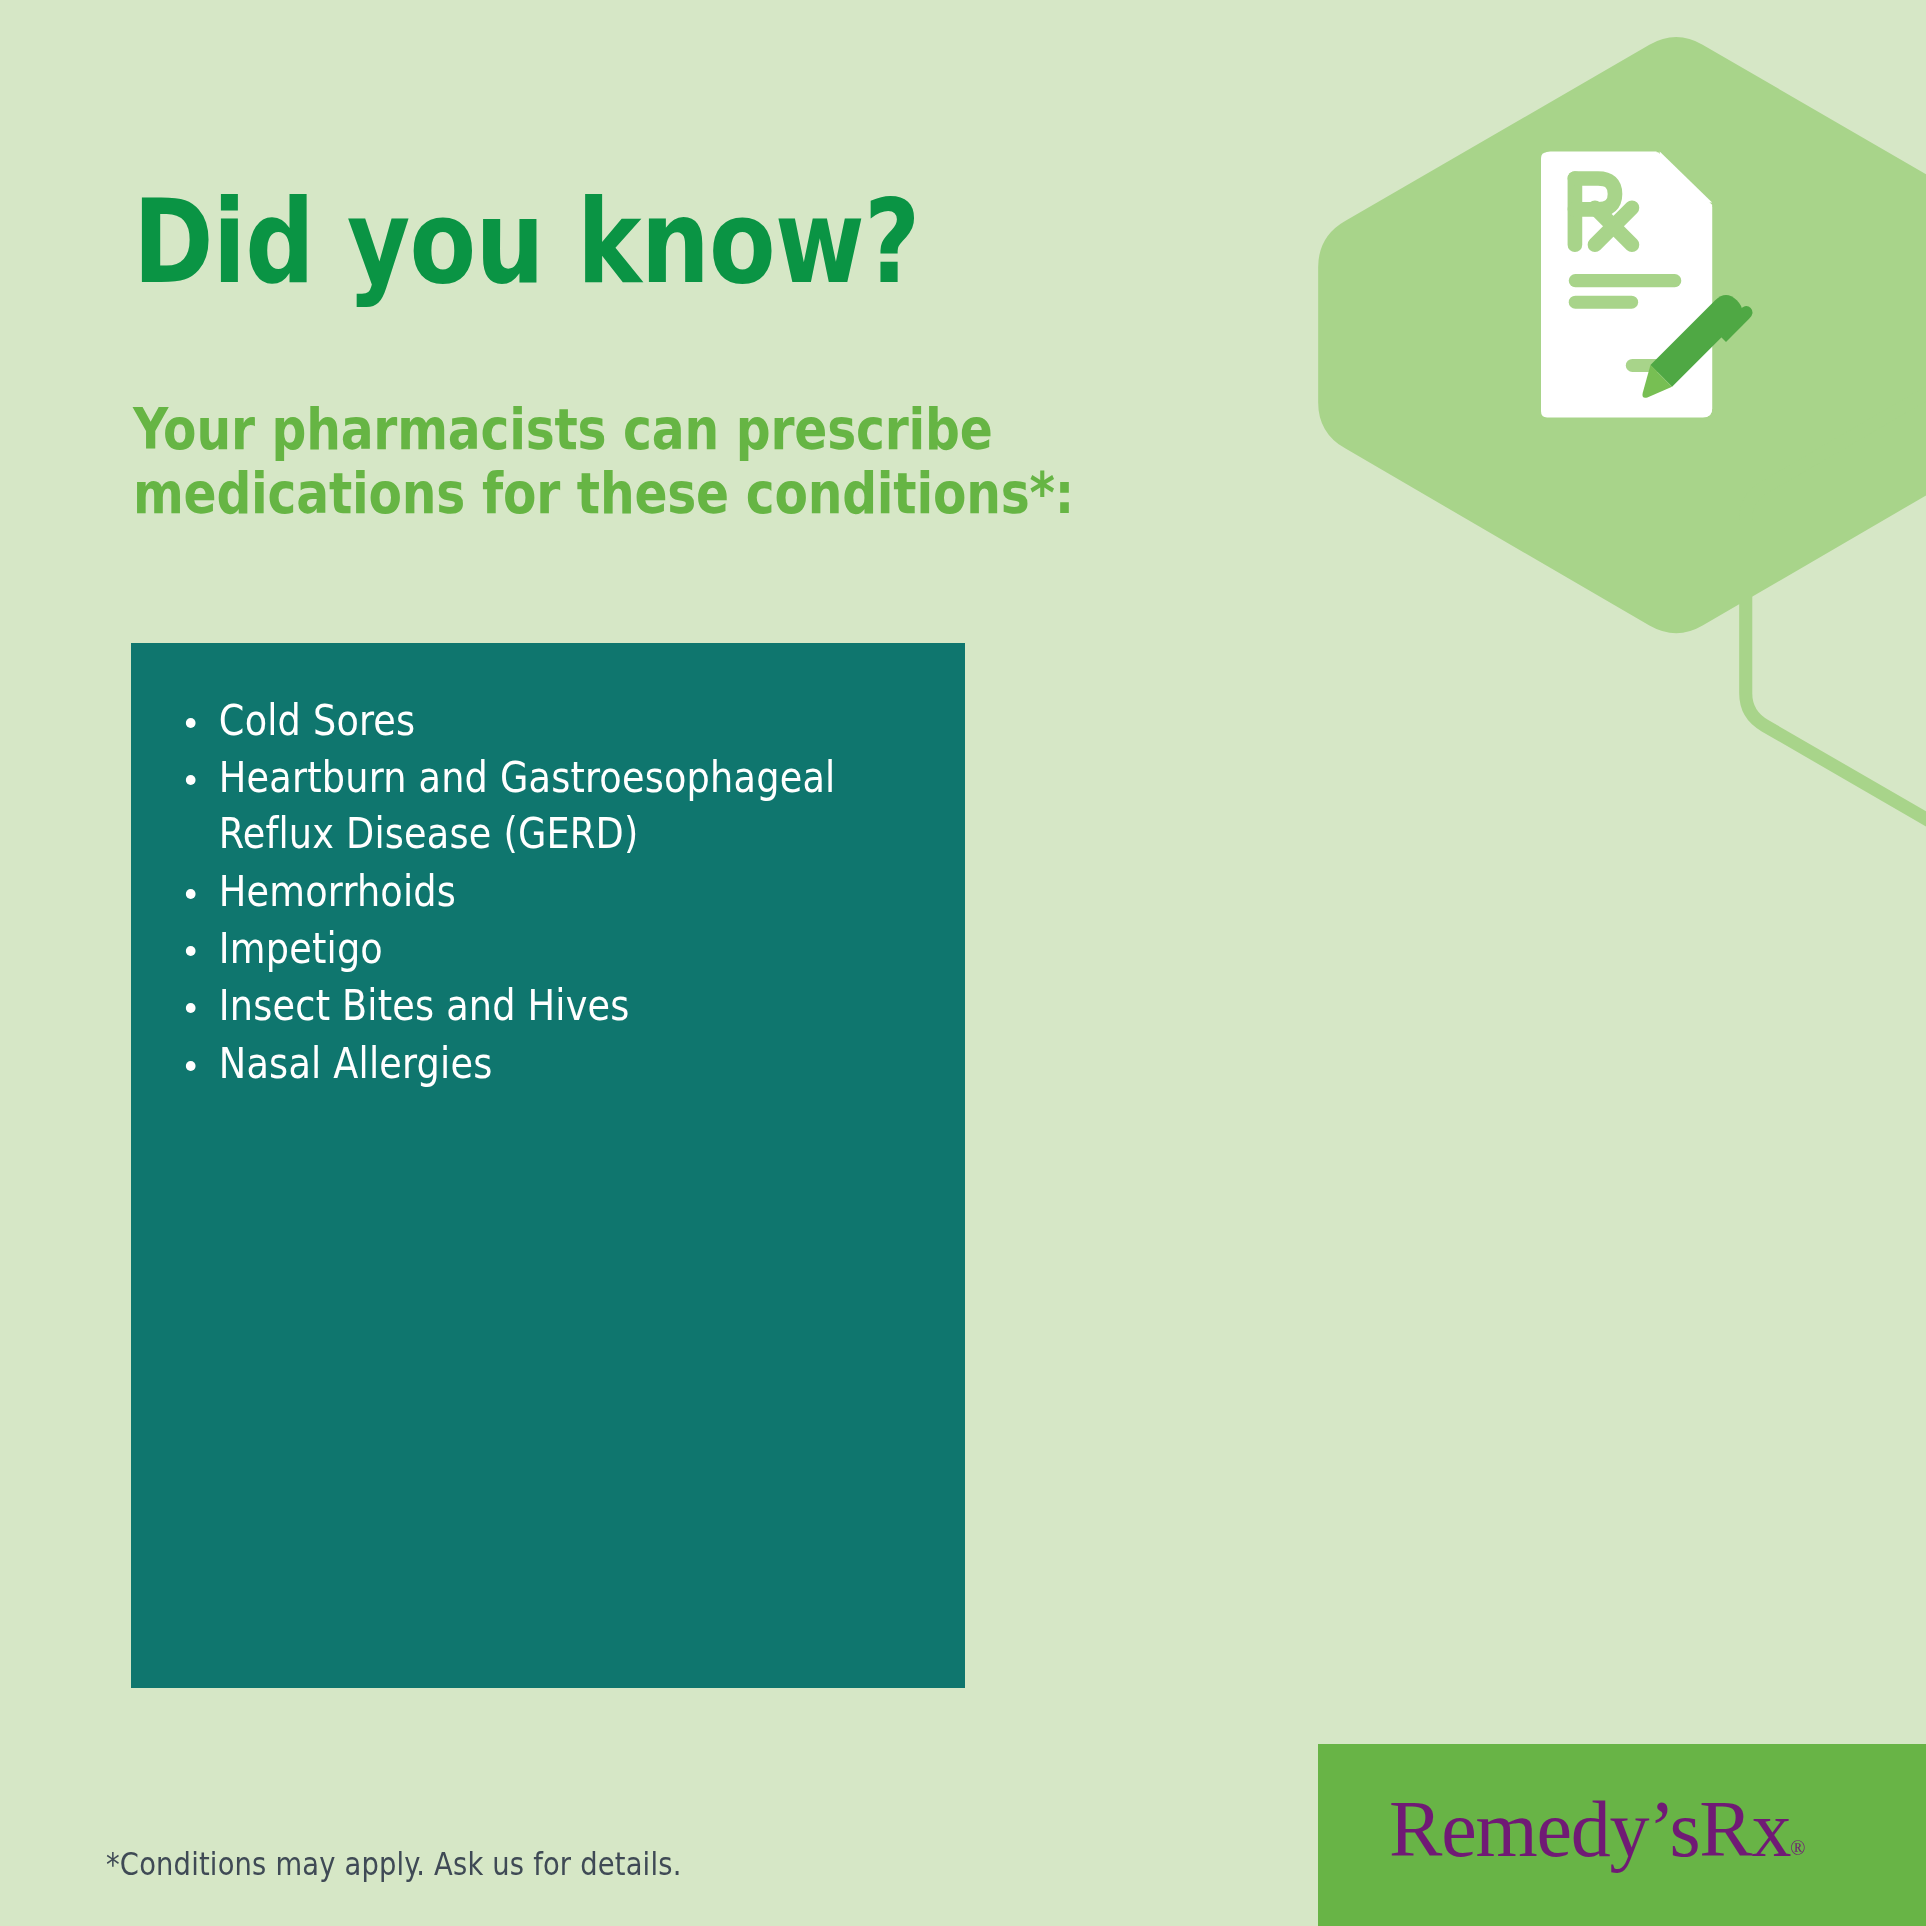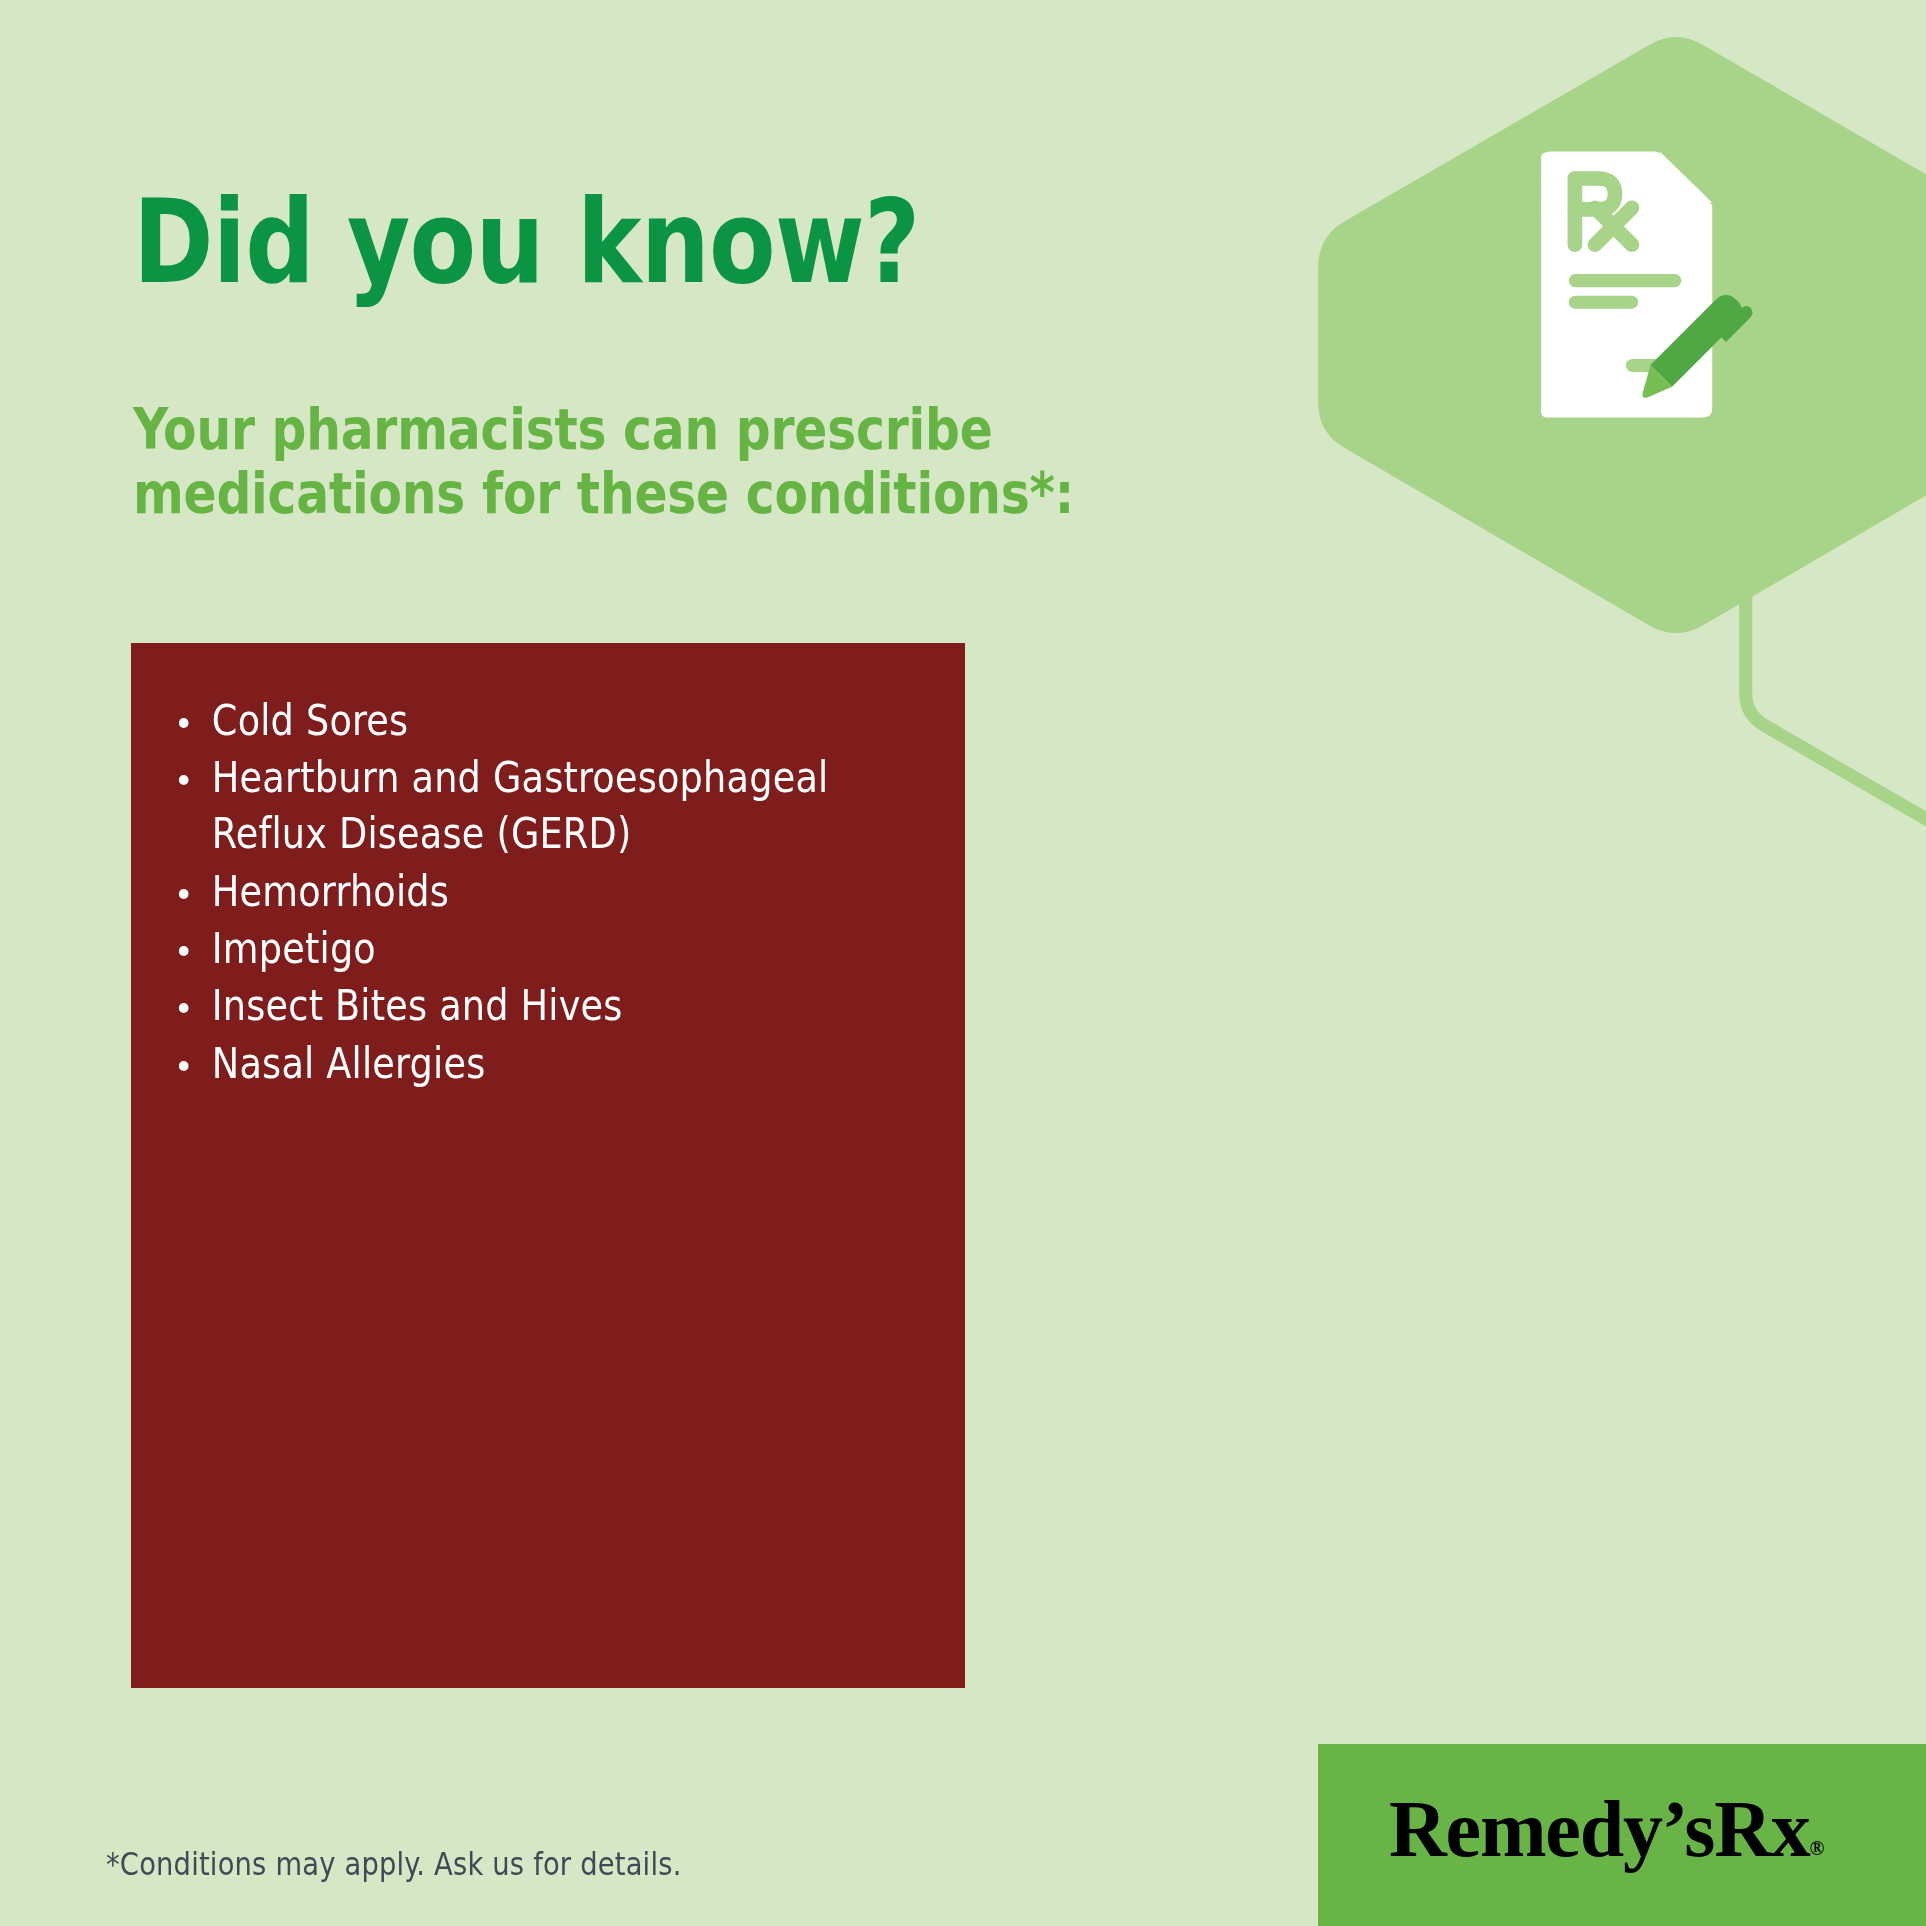--- a/index.html
+++ b/index.html
@@ -68,23 +68,23 @@
     transform: scaleX(0.95);
     transform-origin: left top;
   }
   #subtitle .sub-line { display: block; white-space: nowrap; }
 
   
   .panel {
     position: absolute;
     top: 643px;
     height: 1045px;
-    background: #7f1d1d;
+    background: #0f766e;
     box-sizing: border-box;
-    padding: 50px 31px 31px 24px;
+    padding: 50px 31px 31px 31px;
   }
   #panel-left  { left: 131px;  width: 834px; }
   #panel-right { left: 980px; width: 824px; }
 
   .cond-list {
     list-style: none;
     margin: 0;
     padding: 0;
   }
   .cond-item {
@@ -136,24 +136,23 @@
     height: 183px;
     background: #68b446;
   }
   #logo-wordmark {
     position: absolute;
     left: 71px;
     top: 45px;
     font-family: "Liberation Serif", "DejaVu Serif", serif;
     font-size: 80px;
     line-height: 1;
-    color: #000000;
+    color: #701a75;
     letter-spacing: -1.2px;
     white-space: nowrap;
-    font-weight: bold;
   }
   #logo-reg {
     font-size: 20px;
     vertical-align: 1.5px;
     letter-spacing: 0;
   }
 </style>
 </head>
 <body>
 

